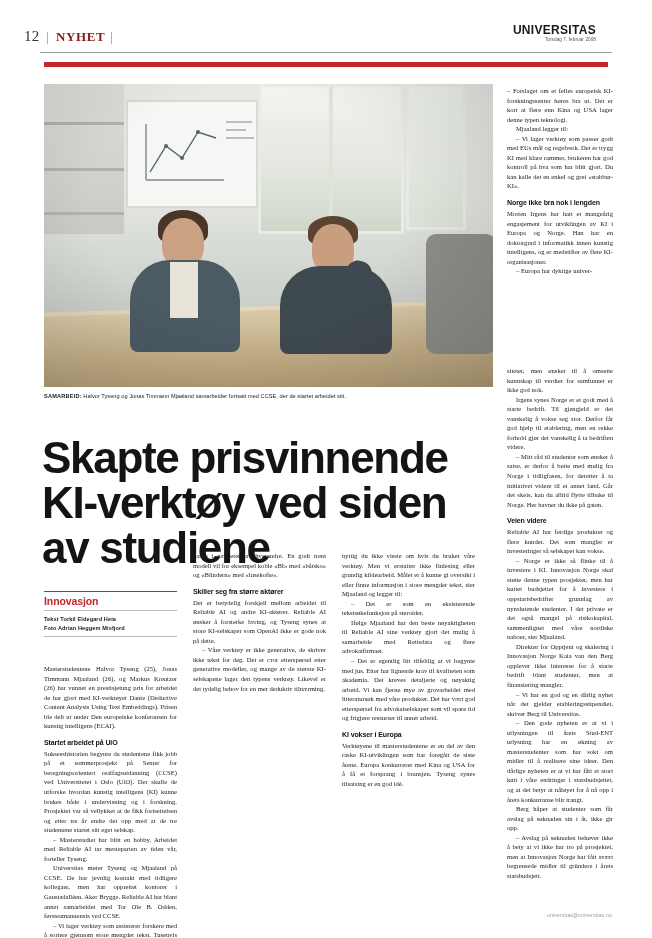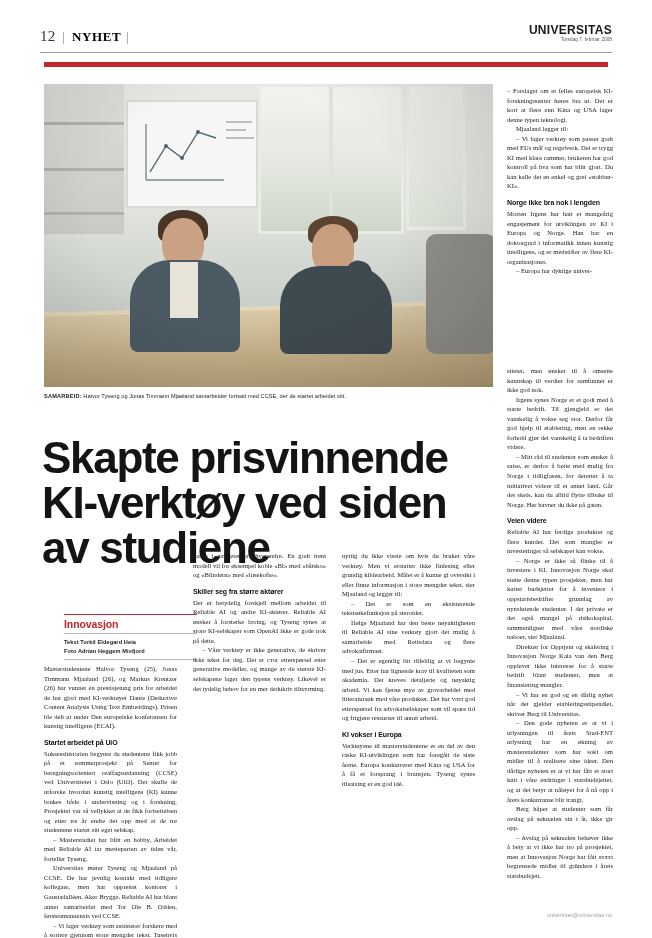--- a/index.html
+++ b/index.html
@@ -13,21 +13,21 @@
     height: 938px;
     background: #ffffff;
     font-family: "Liberation Serif", serif;
     color: #111111;
     overflow: hidden;
   }
 
   
   .masthead {
     position: absolute;
-    left: 40px;
+    left: 24px;
     top: 28px;
     width: 572px;
     height: 30px;
   }
   .folio {
     position: absolute;
     left: 0;
     top: 0;
     font-family: "Liberation Serif", serif;
     font-size: 15px;
@@ -43,21 +43,21 @@
   .folio-sep.a { left: 22px; }
   .folio-sep.b { left: 86px; }
   .folio-section {
     position: absolute;
     left: 32px;
     top: 1px;
     font-family: "Liberation Serif", serif;
     font-weight: bold;
     font-size: 13px;
     letter-spacing: 0.6px;
-    color: #000000;
+    color: #7f1d1d;
   }
   .masthead-right {
     position: absolute;
     right: 0;
     top: -2px;
     text-align: right;
   }
   .brand {
     font-family: "Liberation Sans", sans-serif;
     font-weight: bold;
@@ -259,23 +259,22 @@
     font-size: 11.4px;
     line-height: 16.5px;
     letter-spacing: -0.2px;
     color: #141414;
   }
 
   
   .kicker-wrap {
     position: absolute;
     left: 44px;
-    top: 614px;
+    top: 591px;
     width: 133px;
-    margin-left: 20px;
   }
   .kicker-rule-top {
     width: 133px; height: 1px; background: #c1272d;
   }
   .kicker-label {
     font-family: "Liberation Sans", sans-serif;
     font-weight: bold;
     font-size: 10.5px;
     color: #c1272d;
     padding: 3px 0 3px 0;

